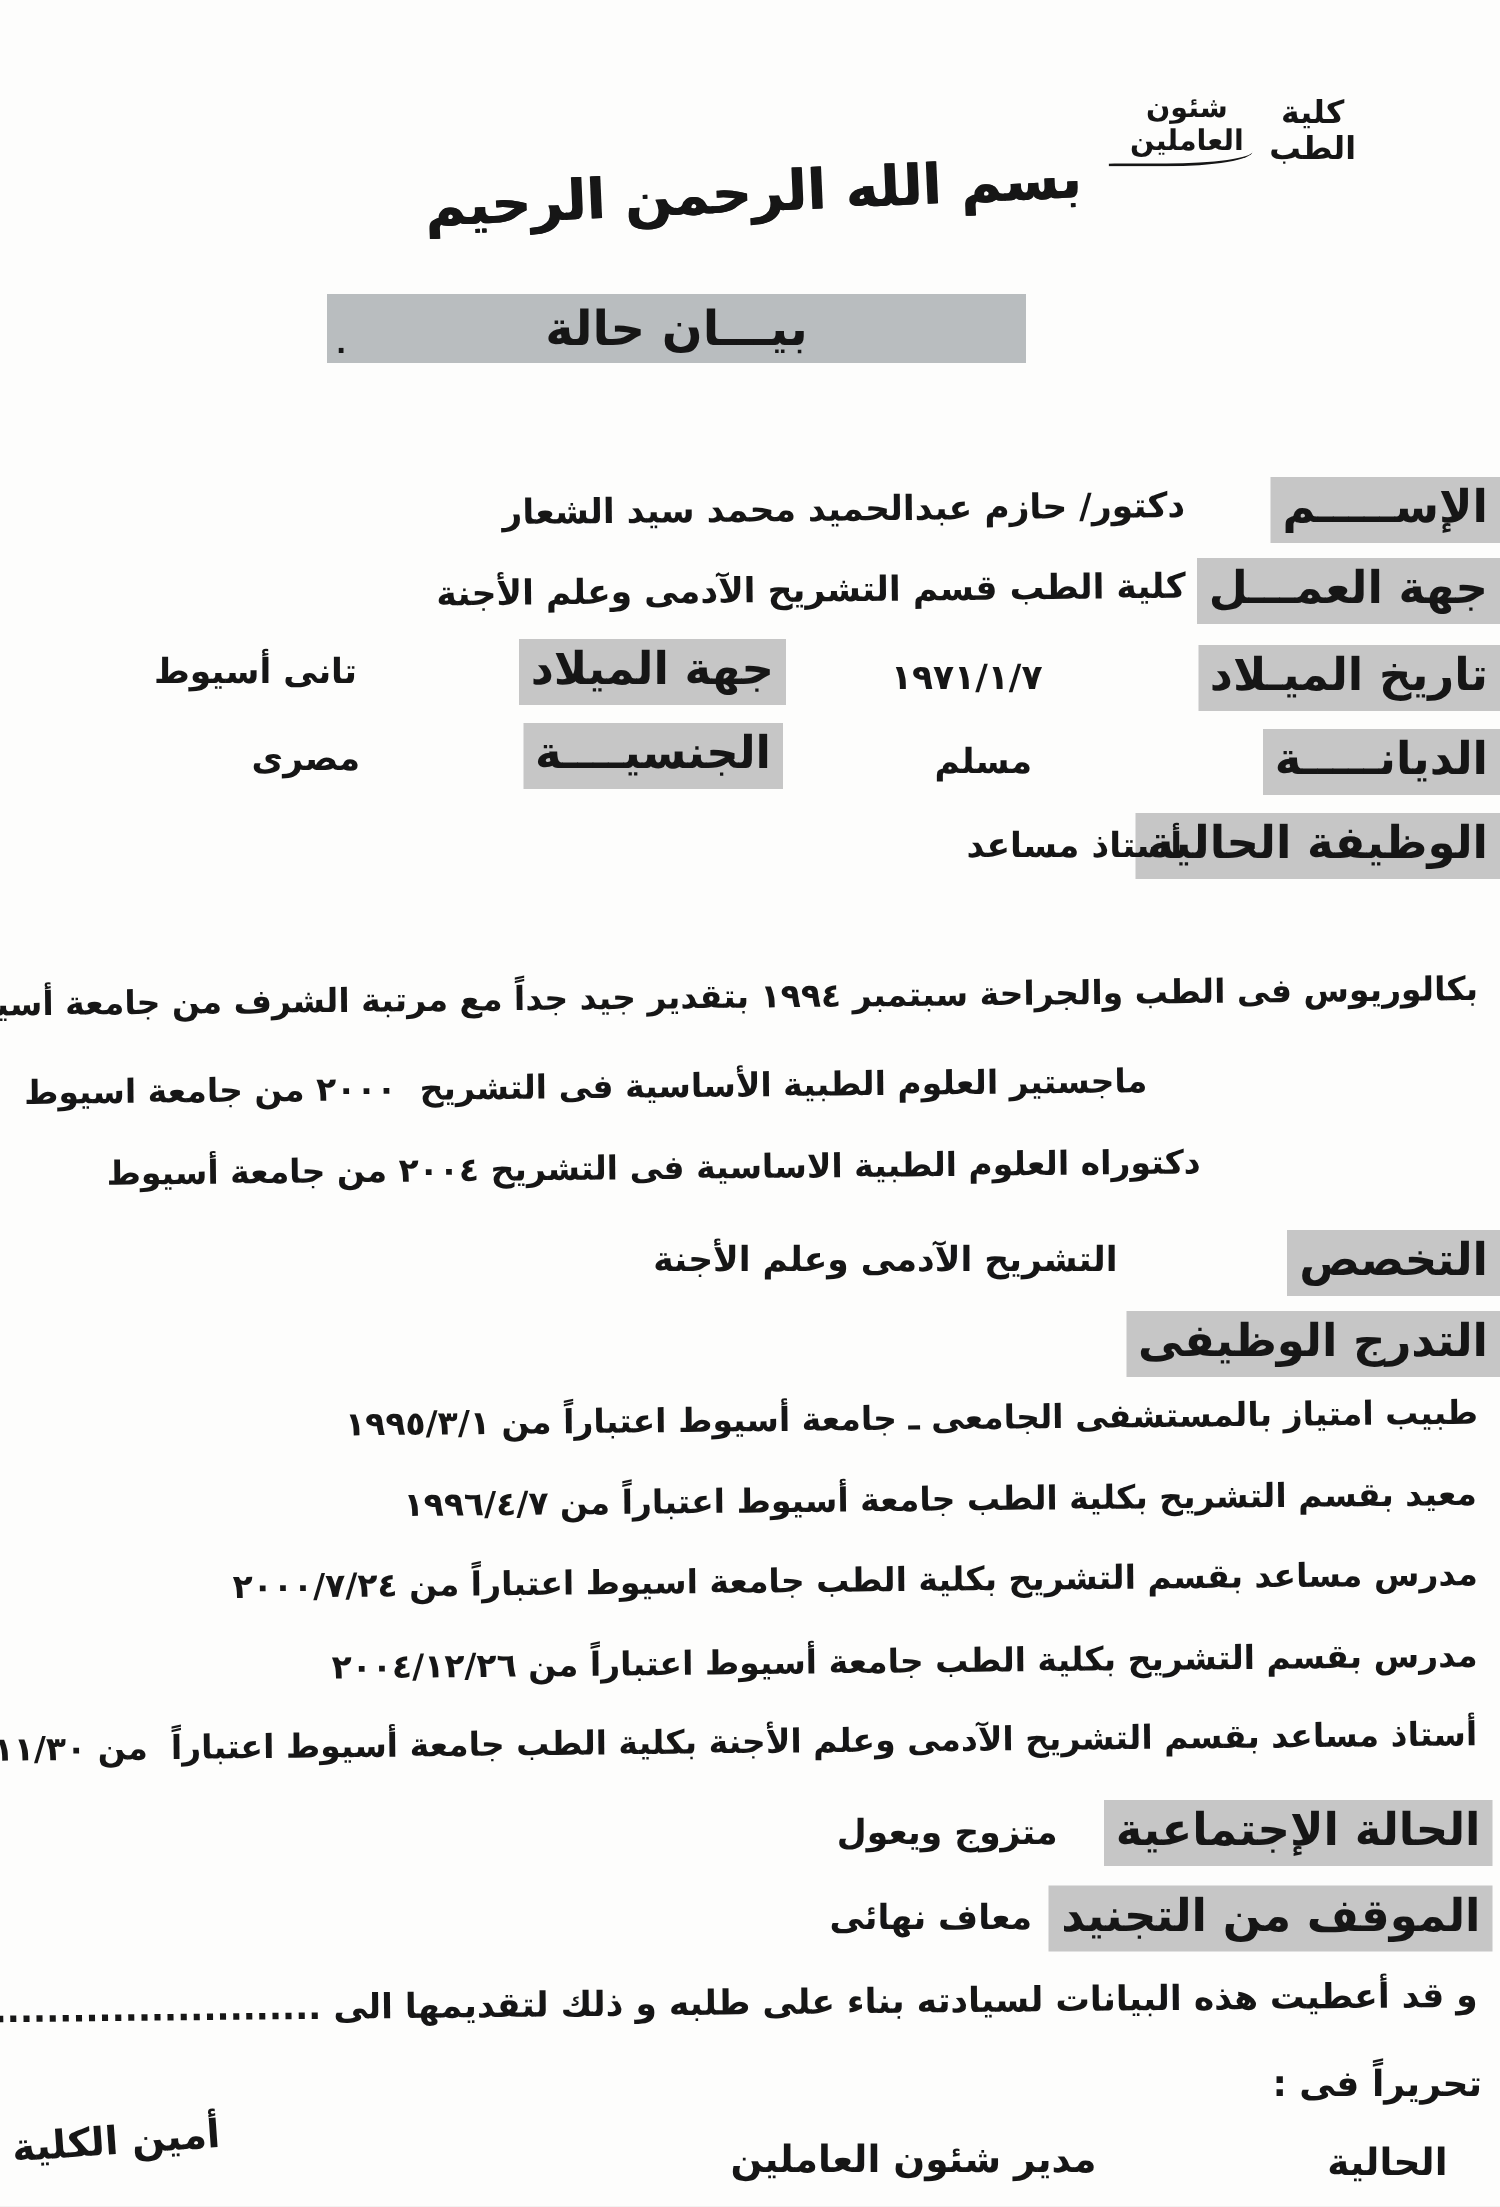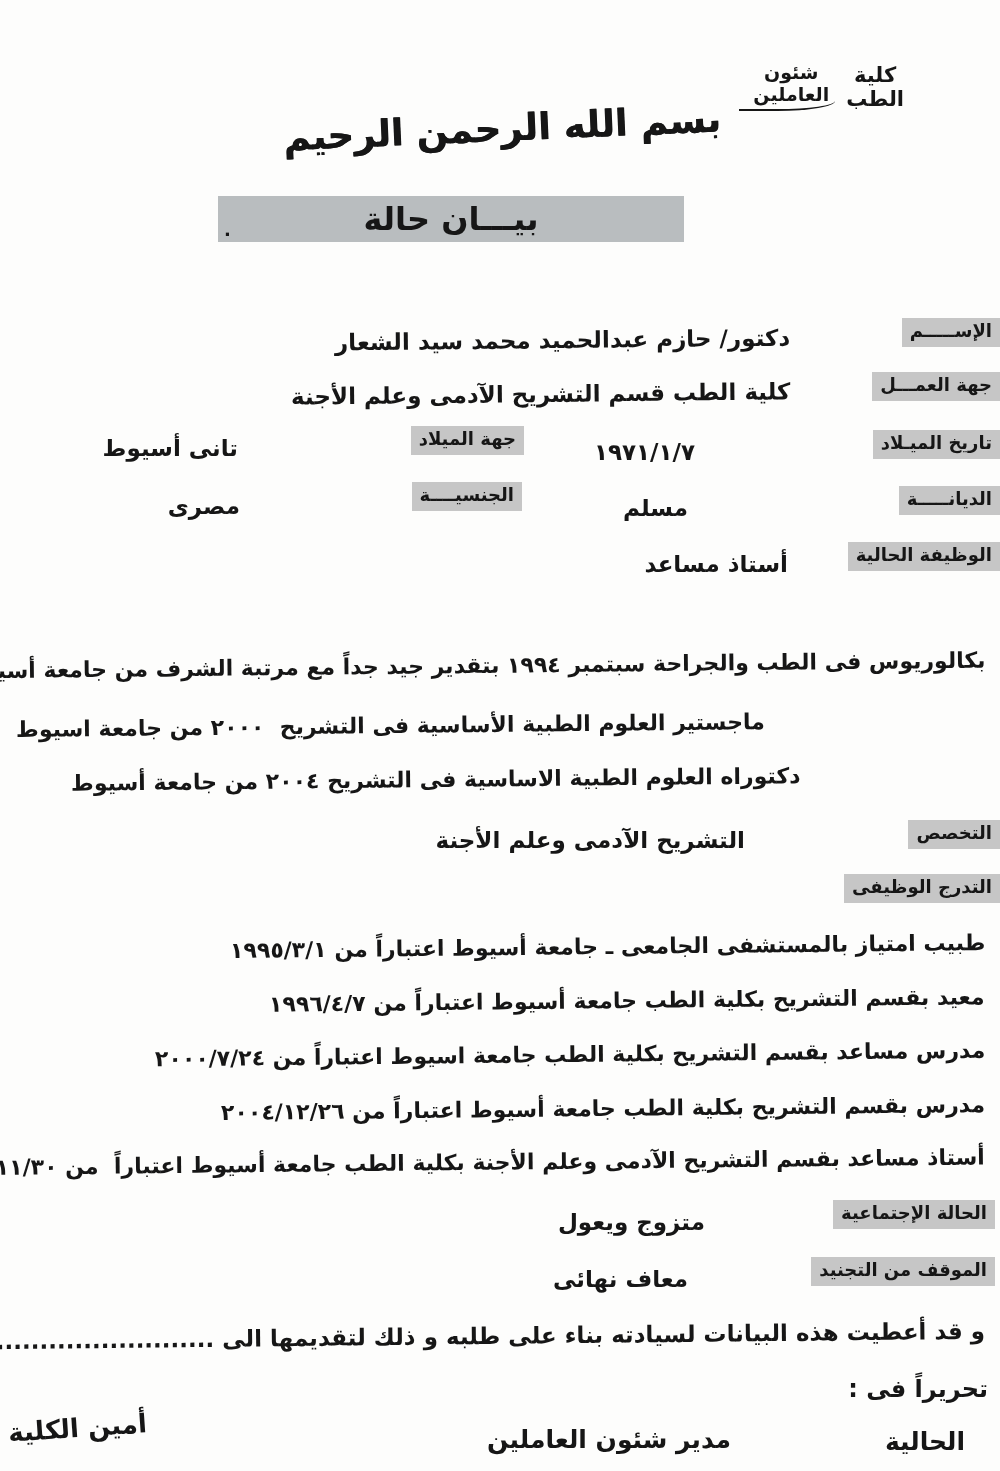--- a/index.html
+++ b/index.html
@@ -6,21 +6,21 @@
     --hl:#c6c6c6; --banner:#b9bdbf; --ink:#161616; --paper:#fdfdfc;
   }
   html,body{margin:0;padding:0;background:#e9e9e9;}
   .page{
     position:relative; width:1000px; height:1471px; margin:0 auto;
     background:var(--paper); overflow:hidden; direction:rtl;
     font-family:"DejaVu Sans", sans-serif; color:var(--ink);
   }
   .abs{position:absolute; white-space:pre; font-weight:bold; line-height:1.25;}
   .hl{background:var(--hl); padding:2px 8px 4px 8px;}
-  .lbl{font-size:18px;}
+  .lbl{font-size:30px;}
   .val{font-size:23px;}
   .line{font-size:22px;}
   .sig{font-size:25px;}
   .banner{
     position:absolute; left:218px; top:196px; width:466px; height:46px;
     background:var(--banner); display:flex; align-items:center; justify-content:center;
   }
   .banner .title{font-size:32px; font-weight:bold; letter-spacing:1px;}
   .dot{position:absolute; left:6px; bottom:2px; font-size:18px; font-weight:bold;}
   .bismillah{

